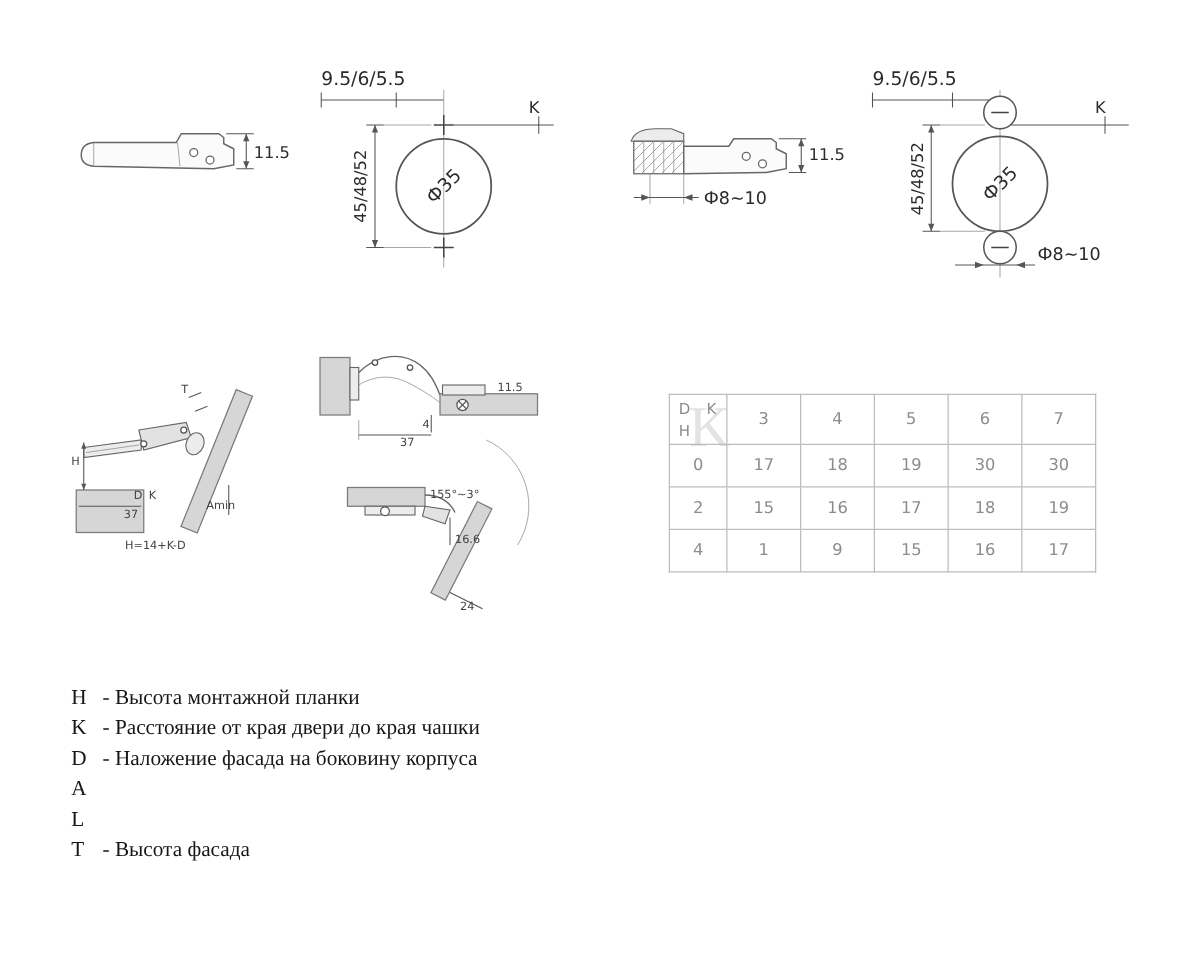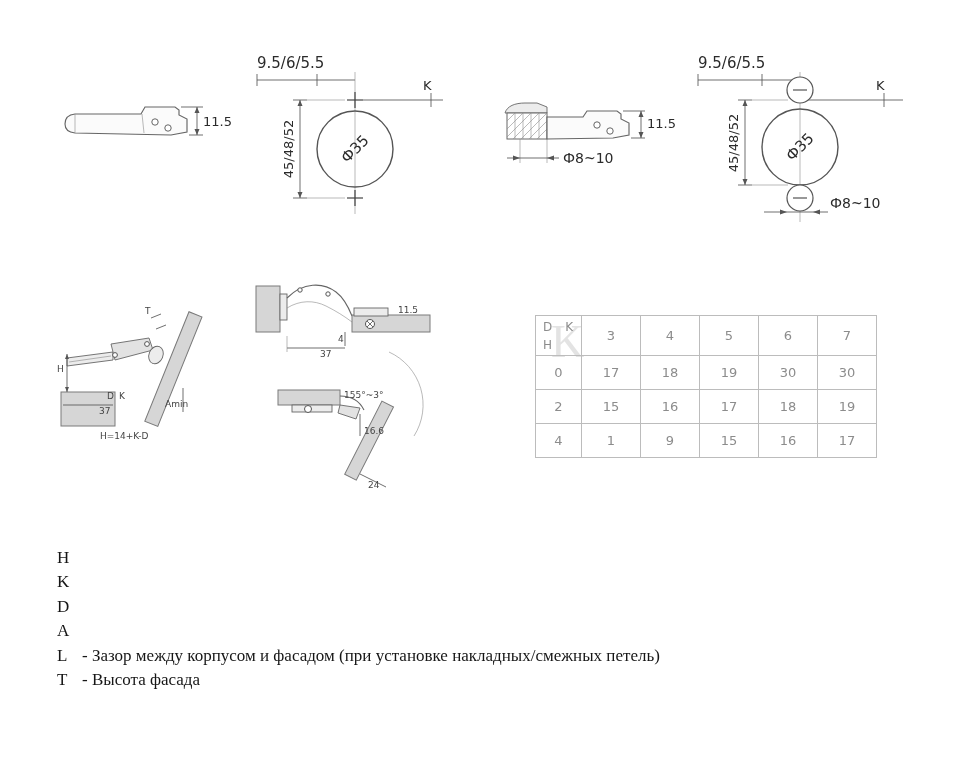--- a/index.html
+++ b/index.html
@@ -285,33 +285,35 @@
         <td>16</td>
         <td>17</td>
       </tr>
     </tbody>
       </table>
   </div>
 
   <div class="abs legend" style="left:57px; top:548px;">
     <div class="legend-row">
       <span class="legend-key">H</span>
+      <span>- Высота монтажной планки</span>
     </div>
     <div class="legend-row">
       <span class="legend-key">K</span>
+      <span>- Расстояние от края двери до края чашки</span>
     </div>
     <div class="legend-row">
       <span class="legend-key">D</span>
+      <span>- Наложение фасада на боковину корпуса</span>
     </div>
     <div class="legend-row">
       <span class="legend-key">A</span>
     </div>
     <div class="legend-row">
       <span class="legend-key">L</span>
-      <span>- Зазор между корпусом и фасадом (при установке накладных/смежных петель)</span>
     </div>
     <div class="legend-row">
       <span class="legend-key">T</span>
       <span>- Высота фасада</span>
     </div>
   </div>
 
 </div>
 
 </body></html>

